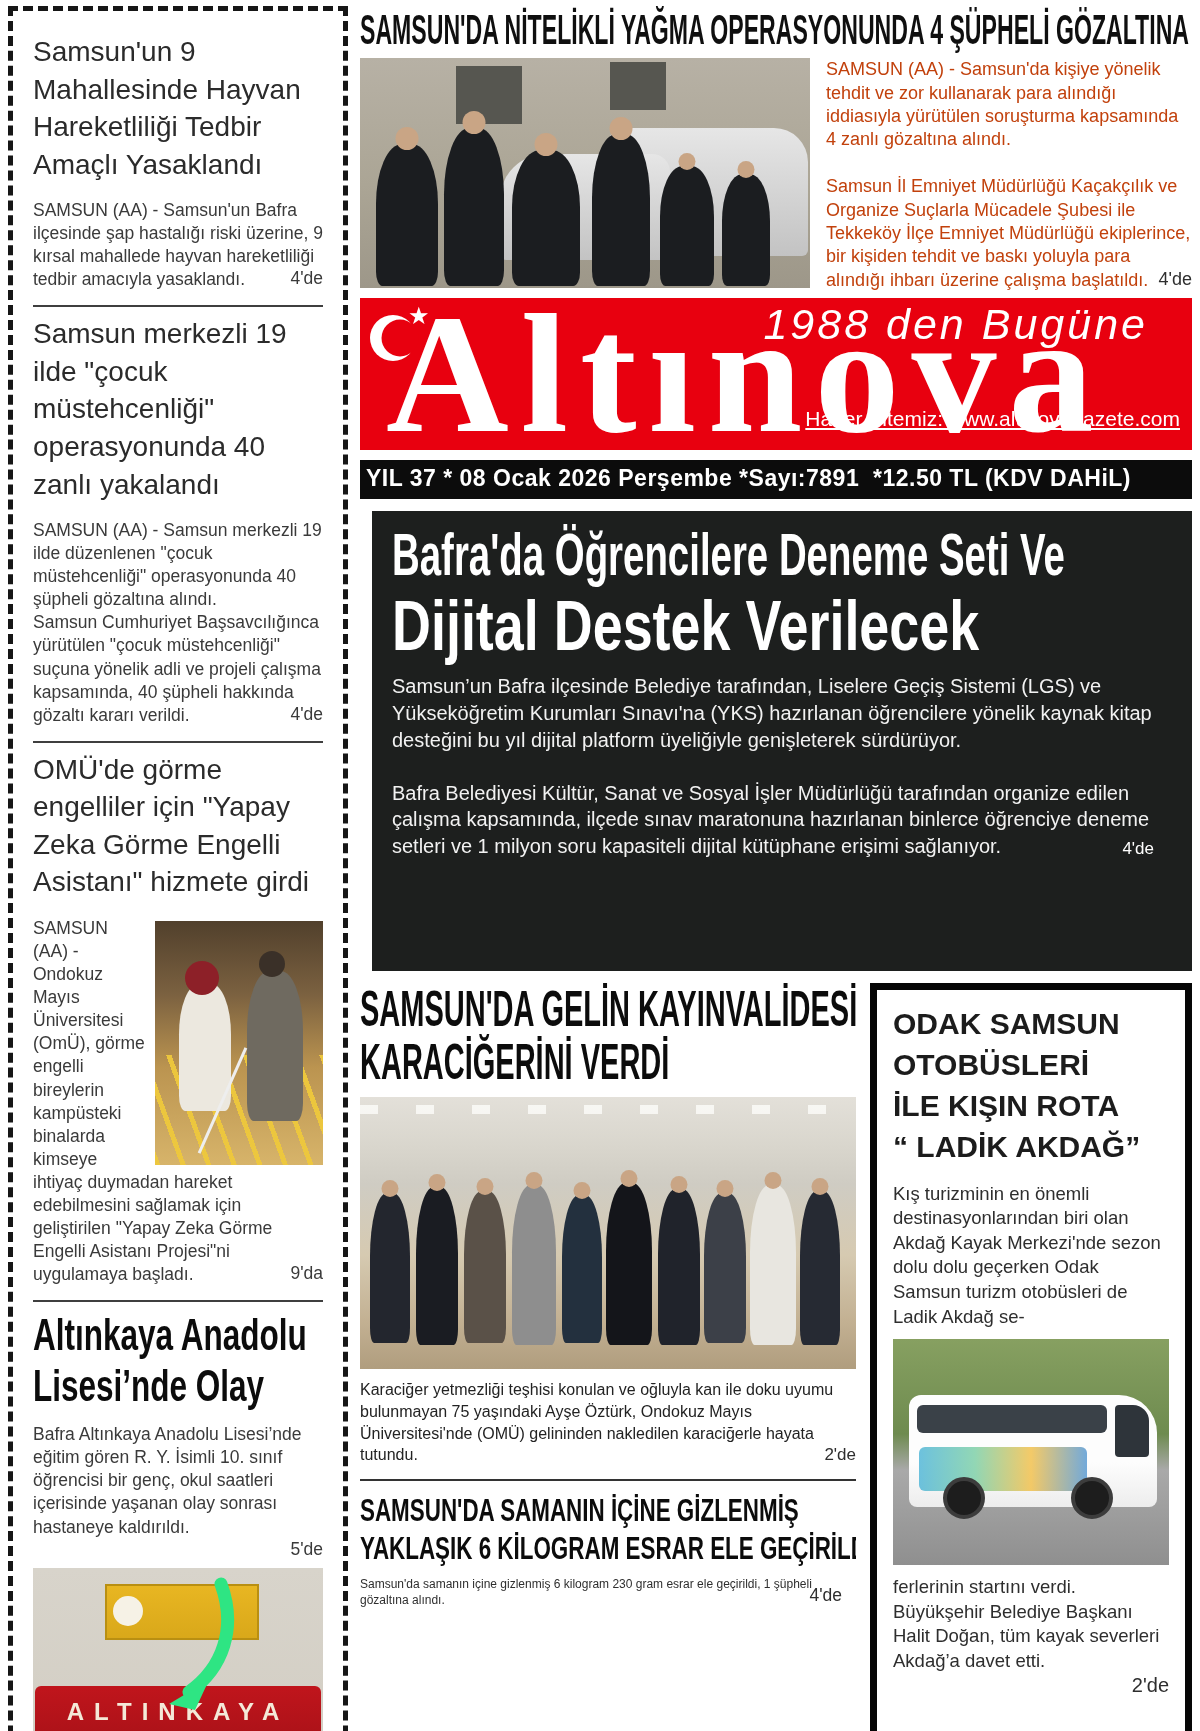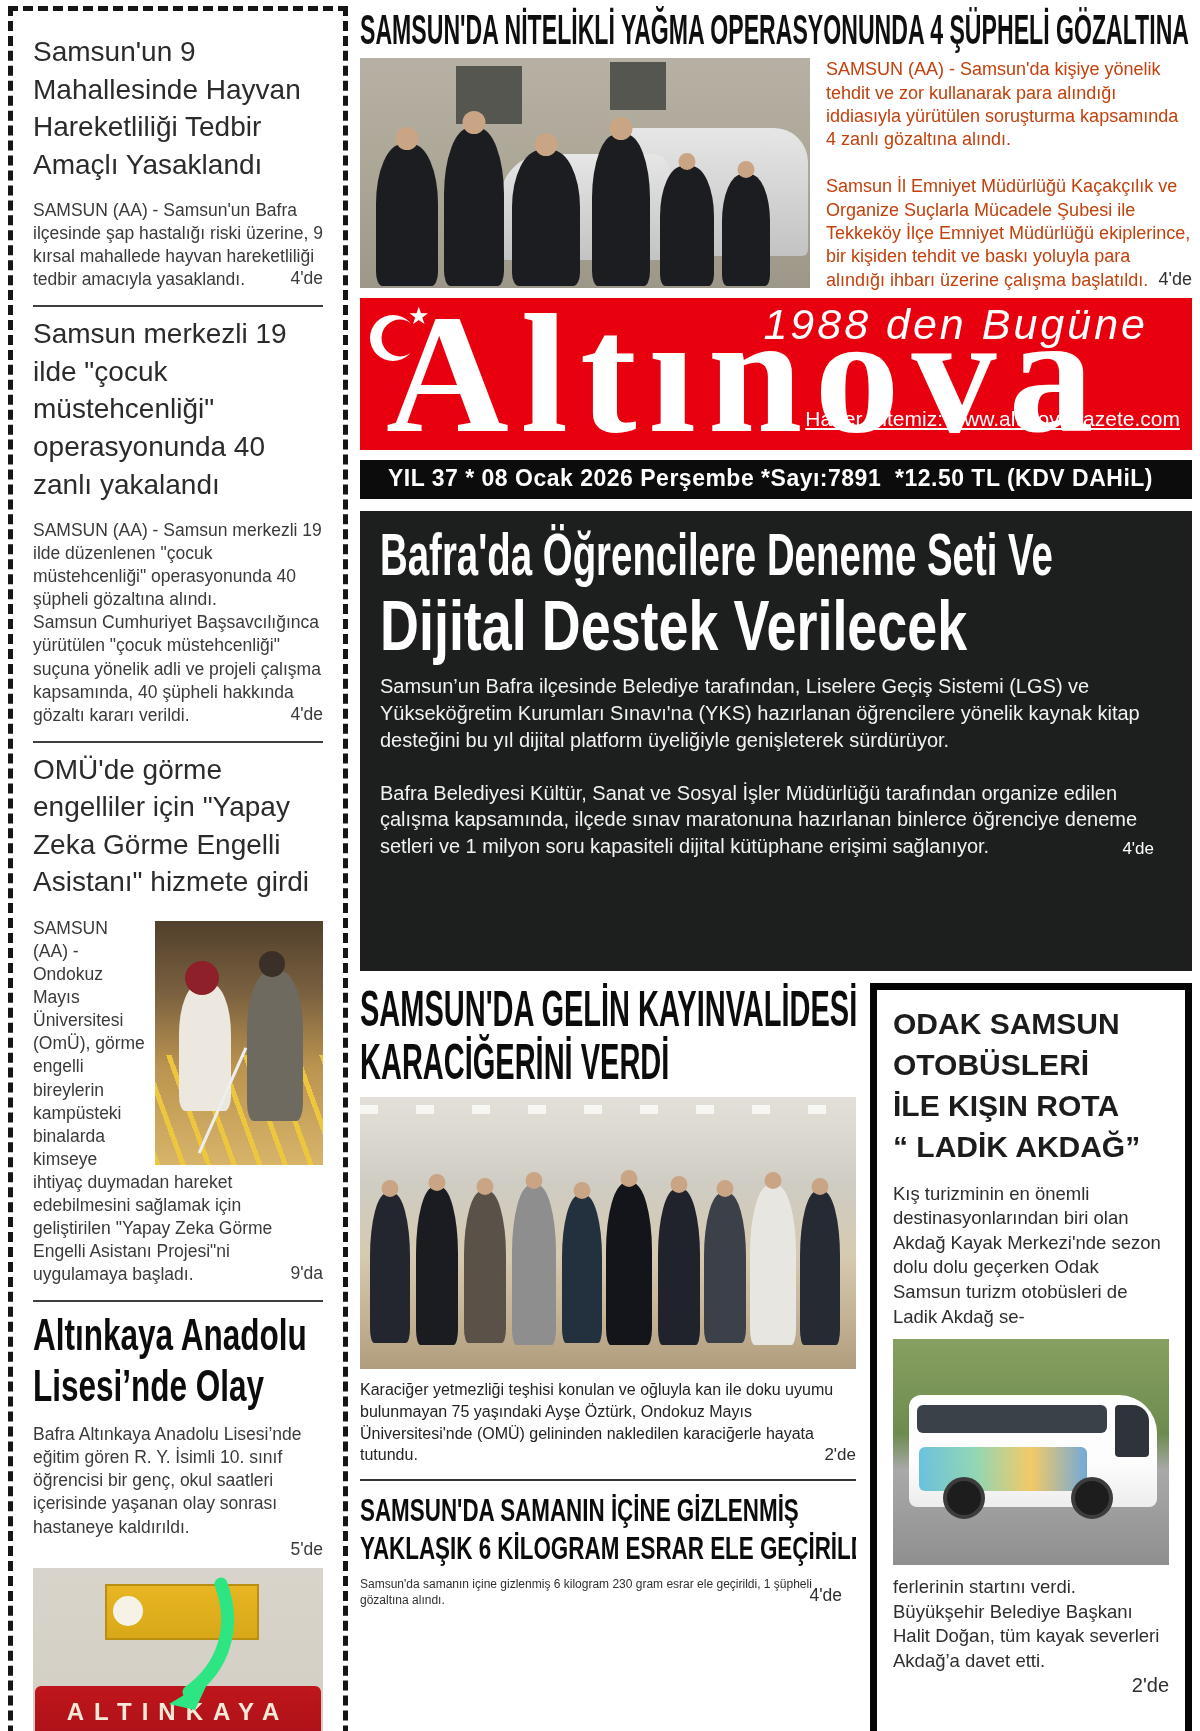--- a/index.html
+++ b/index.html
@@ -24,24 +24,24 @@
   .top-story-text { flex:1; font-size:18px; line-height:1.3; color:#c2410c; white-space:pre-line; }
   .top-ref { text-align:right; font-size:18px; }
 
   
   .masthead { position:relative; height:152px; background:#e8000f; margin-top:8px; overflow:hidden; }
   .mh-title { position:absolute; left:26px; top:50%; transform:translateY(-50%); font-family:"Liberation Serif","DejaVu Serif",serif; font-weight:bold; font-size:170px; line-height:1; letter-spacing:12px; color:#fff; }
   .mh-tagline { position:absolute; right:44px; top:2px; font-family:Liberation Sans, sans-serif; font-style:italic; font-size:43px; letter-spacing:3px; color:#fff; }
   .mh-site { position:absolute; right:12px; bottom:19px; font-size:21px; color:#fff;text-decoration:underline; }
   .mh-flag { position:absolute; left:6px; top:4px; }
 
-  .datebar { background:#0c0c0c; color:#fff; font-weight:bold; font-size:23px; letter-spacing:0.5px; padding:5px 8px 7px 28px; margin-top:10px; white-space:pre; }
-
-  
-  .exam-box { background:#1d1f1e; margin-top:12px; padding:10px 20px 12px; }
+  .datebar { background:#0c0c0c; color:#fff; font-weight:bold; font-size:23px; letter-spacing:0.5px; padding:5px 8px 7px 6px; margin-top:10px; white-space:pre; }
+
+  
+  .exam-box { background:#1d1f1e; margin-top:12px; padding:10px 20px 12px;margin-left:12px; }
   .exam-l1 { font-size:60px; line-height:1.12; transform:scaleX(0.64); color:#fff; }
   .exam-l2 { font-size:70px; line-height:1.10; transform:scaleX(0.77); color:#fff; }
   .exam-row { display:flex; gap:18px; margin-top:8px; }
   .exam-text { flex:0 0 310px; font-size:20px; line-height:1.33; color:#f2f2f2; white-space:pre-line; }
   .exam-ref { text-align:right; font-size:17px; color:#fff; margin-top:-21px; }
 
   
   .lower { display:flex; gap:14px; margin-top:12px; flex:1; }
   .lower-left { flex:1; min-width:0; }
   .gelin-l { font-size:50px; line-height:1.06; transform:scaleX(0.58); color:#0c0c0c; }

